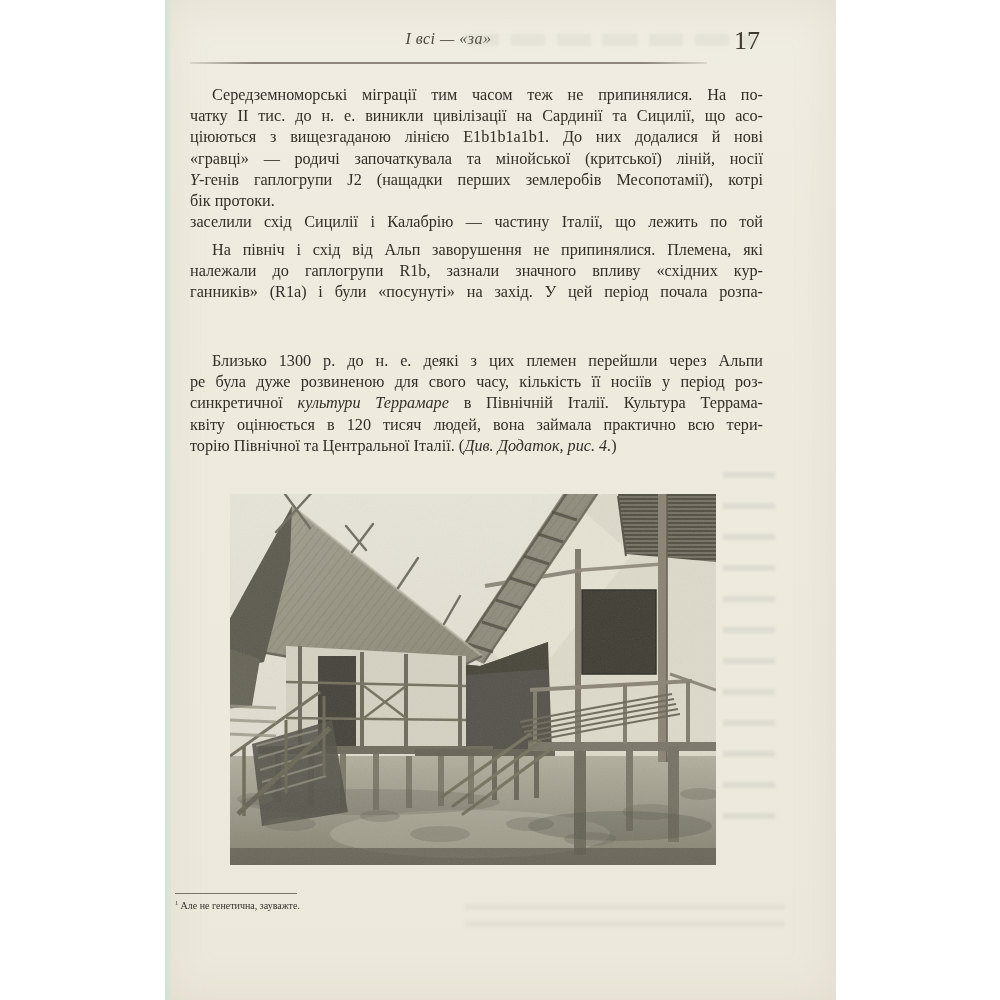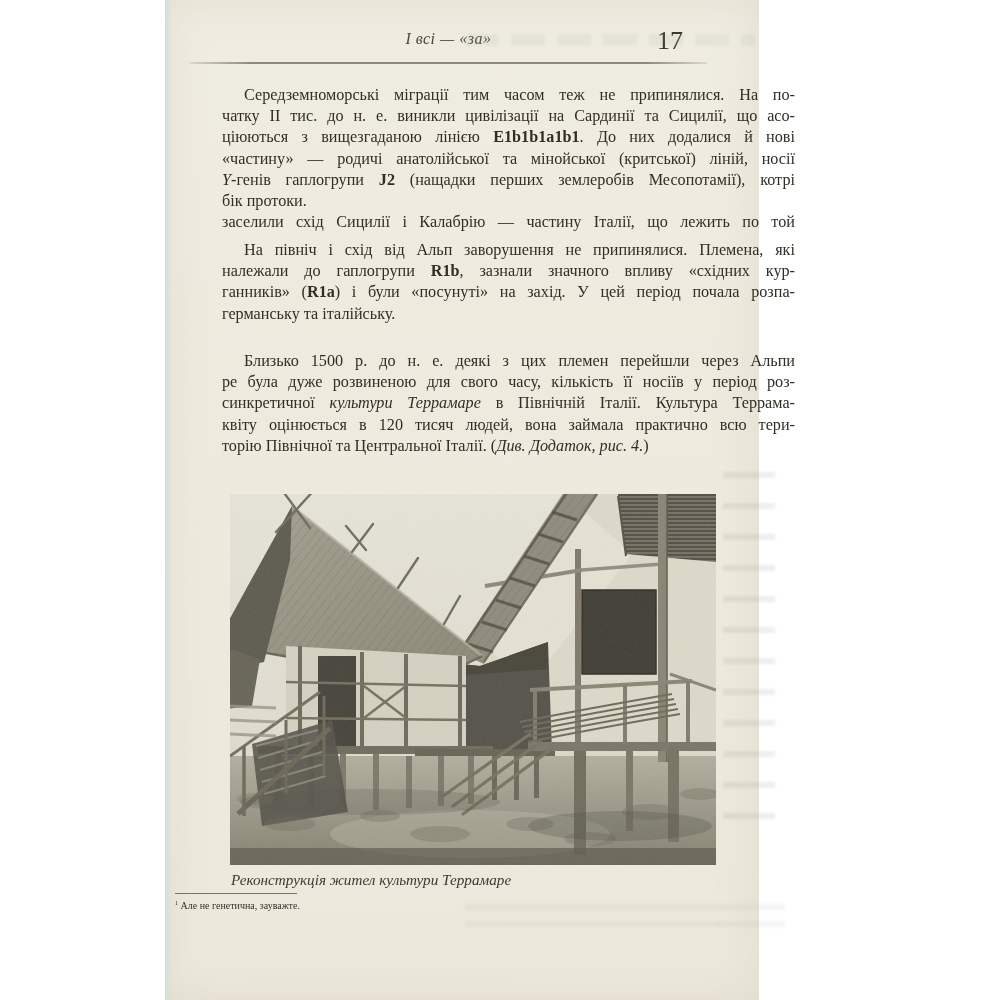--- a/index.html
+++ b/index.html
@@ -1,33 +1,33 @@
 <!DOCTYPE html>
 <html><head>
 <meta charset="utf-8">
 <style>
   html,body{margin:0;padding:0;}
   body{width:1000px;height:1000px;background:#ffffff;position:relative;overflow:hidden;
        font-family:"Liberation Serif", serif;}
-  .page{position:absolute;left:165px;top:0;width:594px;height:1000px;
+  .page{position:absolute;left:165px;top:0;width:671px;height:1000px;
         background:linear-gradient(180deg,#efece1 0%,#eeeade 40%,#ece8db 100%);
         box-shadow:inset 0 0 40px rgba(190,185,165,.25);}
   .page::before{content:"";position:absolute;left:0;top:0;width:7px;height:100%;
         background:linear-gradient(90deg,#cfe3d8,rgba(223,232,224,0));}
   .running-title{position:absolute;left:25px;top:30px;width:517px;text-align:center;
         font-style:italic;font-size:16px;color:#4d483e;letter-spacing:.5px;}
   .page-num{position:absolute;right:76px;top:26px;font-size:26px;color:#3b372f;}
   .head-rule{position:absolute;left:25px;top:62px;width:517px;height:2px;
         background:linear-gradient(90deg,rgba(140,134,122,.2),#8e887c 12%,#8e887c 88%,rgba(140,134,122,.2));}
   .textcol{position:absolute;left:25px;width:573px;font-size:16.2px;line-height:21.2px;
-        color:#322e27;margin-left:32px;}
+        color:#322e27;}
   .tline{text-align:justify;text-align-last:justify;white-space:normal;}
   .tline.last{text-align-last:left;}
   .tline.first{text-indent:22px;}
-  b{font-weight:bold;} i{font-style:italic;}
+  b{font-weight:normal;} i{font-style:italic;}
   sup{font-size:62%;vertical-align:super;line-height:0;}
   .photo{position:absolute;left:65px;top:494px;width:486px;height:371px;}
   .caption{position:absolute;left:66px;top:871px;font-style:italic;font-size:15.2px;color:#3d3931;}
   .fn-rule{position:absolute;left:10px;top:893px;width:122px;height:1px;background:#7a7467;}
   .footnote{position:absolute;left:10px;top:900px;font-size:10px;color:#35312a;}
   .bleed{position:absolute;pointer-events:none;filter:blur(1.4px);}
   .bleed-right{left:558px;top:472px;width:52px;height:360px;opacity:.5;
         background:repeating-linear-gradient(180deg,rgba(148,158,148,.35) 0 6px,rgba(0,0,0,0) 6px 31px);}
   .bleed-top{left:300px;top:34px;width:290px;height:12px;opacity:.35;
         background:repeating-linear-gradient(90deg,rgba(150,158,150,.30) 0 34px,rgba(0,0,0,0) 34px 46px);}
@@ -40,33 +40,32 @@
 <div class="page">
 
   <div class="running-title">І всі — «за»</div>
   <div class="page-num">17</div>
   <div class="head-rule"></div>
 
   <div class="textcol" style="top:85px">
       <div class="tline first">Середземноморські міграції тим часом теж не припинялися. На по-</div>
       <div class="tline">чатку II тис. до н. е. виникли цивілізації на Сардинії та Сицилії, що асо-</div>
       <div class="tline">ціюються з вищезгаданою лінією <b>E1b1b1a1b1</b>. До них додалися й нові</div>
-      <div class="tline">«частину» — родичі анатолійської та мінойської (критської) ліній, носії</div>
+      <div class="tline">«гравці» — родичі започаткувала та мінойської (критської) ліній, носії</div>
       <div class="tline"><i>Y</i>-генів гаплогрупи <b>J2</b> (нащадки перших землеробів Месопотамії), котрі</div>
       <div class="tline last">бік протоки.</div>
       <div class="tline">заселили схід Сицилії і Калабрію — частину Італії, що лежить по той</div>
     </div>
   <div class="textcol" style="top:240px">
       <div class="tline first">На північ і схід від Альп заворушення не припинялися. Племена, які</div>
       <div class="tline">належали до гаплогрупи <b>R1b</b>, зазнали значного впливу «східних кур-</div>
       <div class="tline">ганників» (<b>R1a</b>) і були «посунуті» на захід. У цей період почала розпа-</div>
-      <div class="tline last">германську та італійську.</div>
     </div>
   <div class="textcol" style="top:351px">
-      <div class="tline first">Близько 1500 р. до н. е. деякі з цих племен перейшли через Альпи</div>
+      <div class="tline first">Близько 1300 р. до н. е. деякі з цих племен перейшли через Альпи</div>
       <div class="tline">ре була дуже розвиненою для свого часу, кількість її носіїв у період роз-</div>
       <div class="tline">синкретичної <i>культури Террамаре</i> в Північній Італії. Культура Террама-</div>
       <div class="tline">квіту оцінюється в 120 тисяч людей, вона займала практично всю тери-</div>
       <div class="tline last">торію Північної та Центральної Італії. (<i>Див. Додаток, рис. 4.</i>)</div>
     </div>
 
   <div class="photo">
     <svg width="486" height="371" viewBox="0 0 486 371" xmlns="http://www.w3.org/2000/svg">
       <defs>
         <pattern id="th" width="7" height="7" patternUnits="userSpaceOnUse" patternTransform="rotate(38)">
@@ -237,21 +236,20 @@
           <ellipse cx="360" cy="345" rx="26" ry="7"></ellipse>
       </g>
       <ellipse cx="140" cy="308" rx="130" ry="13" fill="#55534a" opacity=".22"></ellipse>
       <ellipse cx="390" cy="332" rx="92" ry="15" fill="#4d4b42" opacity=".28"></ellipse>
       <rect x="0" y="354" width="486" height="17" fill="#5e5b4f" opacity=".7"></rect>
 
       <rect x="0" y="0" width="486" height="371" filter="url(#grain)" opacity=".5"></rect>
     </svg>
   </div>
 
-  <div class="caption">Реконструкція жител культури Террамаре</div>
 
   <div class="fn-rule"></div>
   <div class="footnote"><sup>1</sup><span> Але не генетична, зауважте.</span></div>
 
   <div class="bleed bleed-right"></div>
   <div class="bleed bleed-top"></div>
   <div class="bleed bleed-fn"></div>
 </div>
 
 </body></html>

